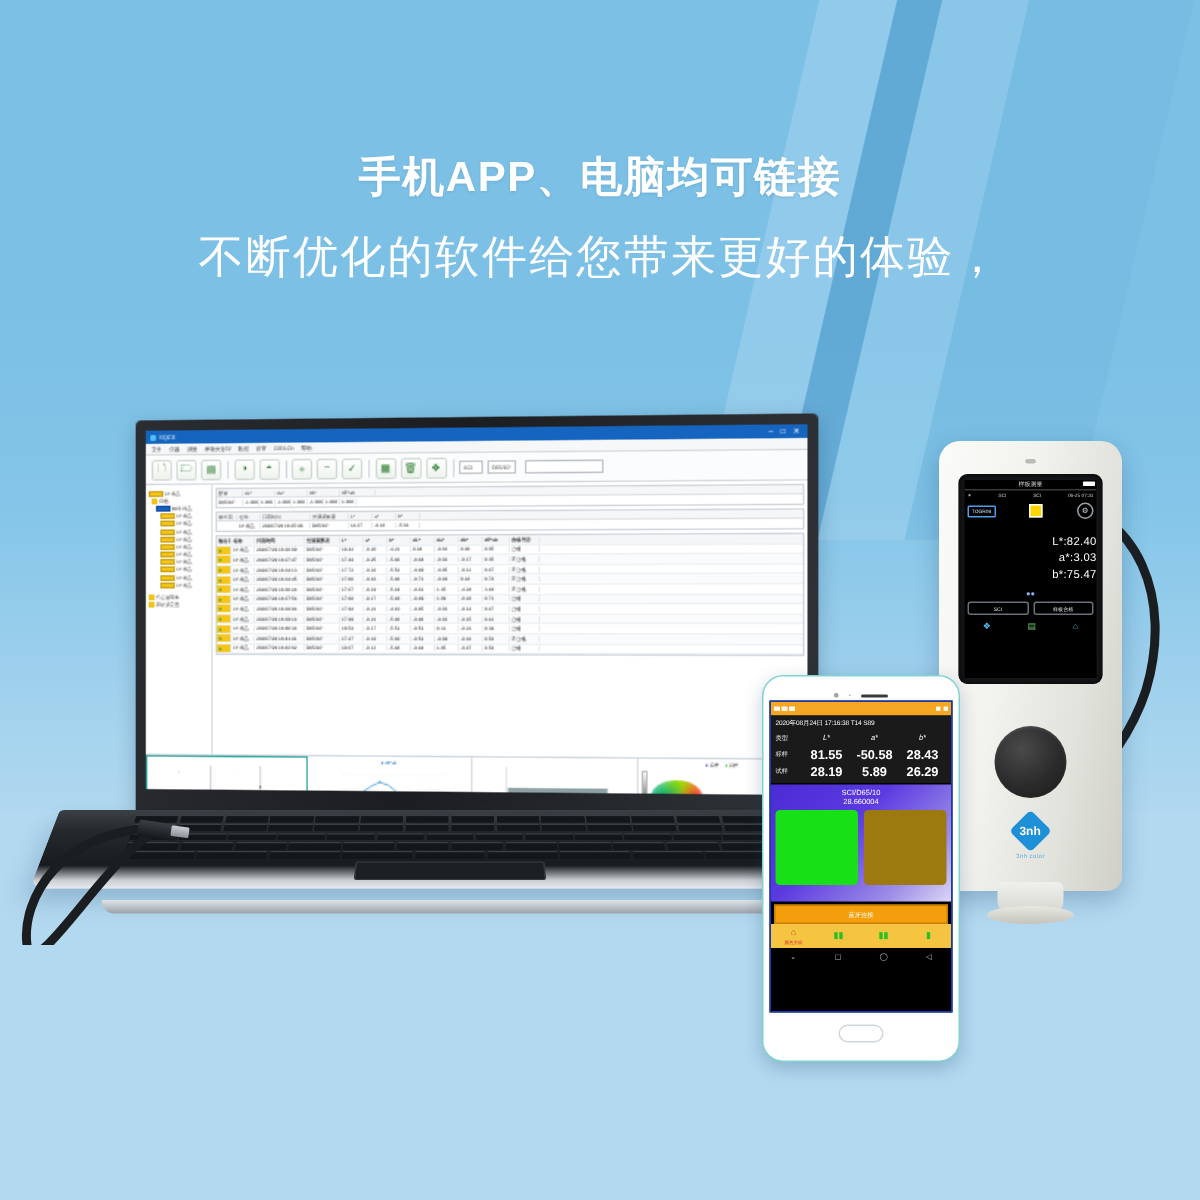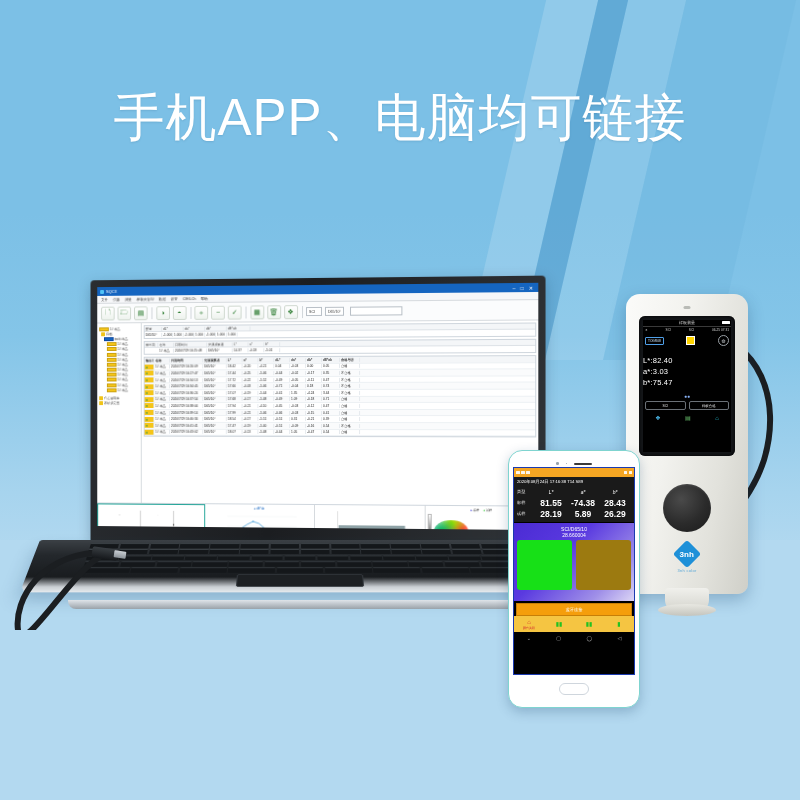--- a/index.html
+++ b/index.html
@@ -28,21 +28,21 @@
   .band2 { left: 612px; width: 30px; background: rgba(38,118,178,0.30); }
   .band3 { left: 642px; width: 58px; background: rgba(255,255,255,0.10); }
   .band4 { left: 700px; width: 110px; background: rgba(110,180,222,0.35); }
 
   
   #headline {
     position: absolute; left: 0; top: 92px; width: 800px; z-index: 5;
     text-align: center; color: #ffffff;
   }
   .h-main {
-    font-size: 51px; font-weight: normal; letter-spacing: 1px;
+    font-size: 28px; font-weight: bold; letter-spacing: 1px;
     line-height: 52px; text-shadow: 0 1px 2px rgba(40,90,130,0.18);
   }
   .h-sub {
     font-size: 30px; font-weight: normal; line-height: 44px;
     letter-spacing: 1.5px; margin-top: 6px;
   }
 
   
   #laptop { position: absolute; left: 40px; top: 278px; width: 520px; height: 350px; z-index: 10; }
   .lid {
@@ -241,21 +241,21 @@
     background: #15171a; border-radius: 6px; padding: 4px; box-shadow: inset 0 0 4px #000;
   }
   .dev-screen { width: 100%; height: 100%; background: #000; position: relative; color: #fff; overflow: hidden; }
   .ds-title { text-align: center; font-size: 4px; color: #d8d8d8; border-bottom: 0.5px solid #3a3a3a; padding-bottom: 1px; position: relative; }
   .ds-batt { position: absolute; right: 1px; top: 0.5px; width: 8px; height: 3.5px; background: #fff; border-radius: 0.5px; }
   .ds-status { display: flex; align-items: center; justify-content: space-between; font-size: 3.2px; color: #cfcfcf; padding: 1px 2px 0 2px; }
   .ds-row2 { display: flex; align-items: center; justify-content: space-between; padding: 3px 2px 0 2px; }
   .ds-chip { border: 0.8px solid #4f9fe8; color: #cfe6fb; font-size: 3.2px; padding: 1px 2px; border-radius: 1px; }
   .ds-yellow { width: 9px; height: 9px; background: #ffd400; border: 0.5px solid #fff; }
   .ds-gear { width: 11px; height: 11px; border: 0.8px solid #9aa0a6; border-radius: 50%; display: flex; align-items: center; justify-content: center; font-size: 5px; color: #cfd4d8; }
-  .ds-vals { margin-top: 9px; text-align: left; }
+  .ds-vals { margin-top: 9px; text-align: right; }
   .ds-val { font-size: 7.5px; color: #ffffff; line-height: 11px; letter-spacing: 0.2px; }
   .ds-dots { text-align: center; color: #8ab4f8; font-size: 5px; margin-top: 5px; }
   .ds-btns { display: flex; gap: 3px; padding: 0 2px; margin-top: 2px; }
   .ds-btn { flex: 1; border: 0.8px solid #6b7177; border-radius: 2px; text-align: center; font-size: 3.4px; color: #e0e0e0; padding: 1.5px 0; }
   .ds-icons { display: flex; justify-content: space-around; align-items: center; margin-top: 4px; font-size: 6px; }
   .dev-knob {
     position: absolute; left: 50%; top: 190px; transform: translateX(-50%);
     width: 48px; height: 48px; border-radius: 50%;
     background: radial-gradient(circle at 38% 32%, #4a4a4a 0%, #2b2b2b 55%, #1a1a1a 100%);
     box-shadow: inset 0 1px 2px rgba(255,255,255,0.12);
@@ -300,20 +300,21 @@
   <div class="bg-top"></div>
   <div class="bg-bottom"></div>
   <div class="bg-band band1"></div>
   <div class="bg-band band2"></div>
   <div class="bg-band band3"></div>
   <div class="bg-band band4"></div>
 </div>
 
 <div id="headline">
   <div class="h-main">手机APP、电脑均可链接</div>
+  <div class="h-sub">不断优化的软件给您带来更好的体验，</div>
 </div>
 
 <div id="laptop">
   <div class="lid">
     <div class="screen">
 
       <div class="win-title">
         <span class="win-dot"></span>
         <span>SQCX</span>
         <span class="win-ctrls">
@@ -902,21 +903,21 @@
         <div class="tbl">
           <div class="tbl-row tbl-hdr">
             <span class="tbl-lbl">类型</span>
             <span class="tbl-val">L*</span>
             <span class="tbl-val">a*</span>
             <span class="tbl-val">b*</span>
           </div>
           <div class="tbl-row">
             <span class="tbl-lbl">标样</span>
             <span class="tbl-val">81.55</span>
-            <span class="tbl-val">-74.38</span>
+            <span class="tbl-val">-50.58</span>
             <span class="tbl-val">28.43</span>
           </div>
           <div class="tbl-row">
             <span class="tbl-lbl">试样</span>
             <span class="tbl-val">28.19</span>
             <span class="tbl-val">5.89</span>
             <span class="tbl-val">26.29</span>
           </div>
         </div>
       </div>

